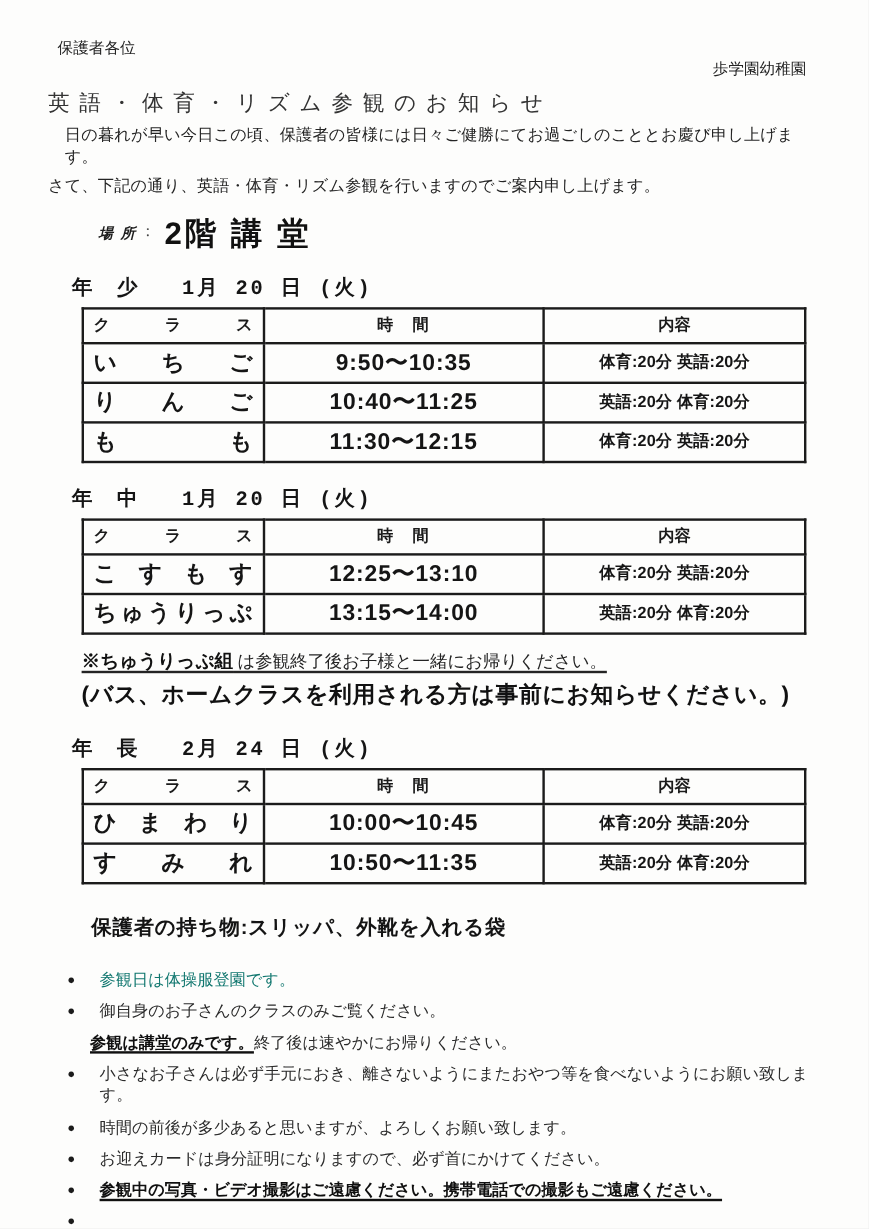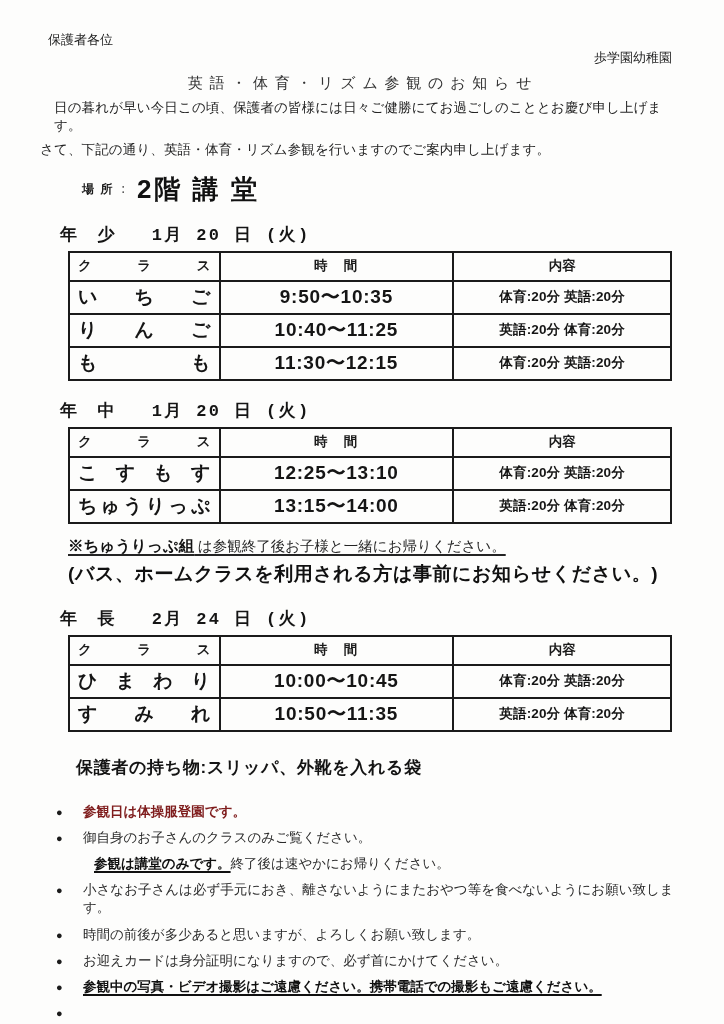--- a/index.html
+++ b/index.html
@@ -3,25 +3,25 @@
 <meta charset="utf-8">
 <style>
   html,body{margin:0;padding:0;background:#e8e8e8;}
   .page{
     width:724px;height:1024px;background:#fdfdfc;margin:0 auto;
     box-sizing:border-box;padding:32px 38px 16px 40px;position:relative;
     font-family:"Liberation Serif", serif;color:#242424;overflow:hidden;
   }
   .recipient{font-size:13px;margin-left:8px;line-height:1.25;}
   .sender{font-size:13px;text-align:right;padding-right:14px;line-height:1.25;margin-top:2px;}
-  .doc-title{font-size:15px;text-align:center;letter-spacing:0.45em;margin-top:7px;color:#333;}
+  .doc-title{font-size:18px;text-align:left;letter-spacing:0.45em;margin-top:7px;color:#333;}
   .para1{font-size:13.5px;margin-top:6px;padding-left:14px;letter-spacing:0.01em;}
   .para2{font-size:13.5px;margin-top:6px;letter-spacing:0.01em;}
   .place-line{margin-top:13px;padding-left:42px;display:flex;align-items:center;}
-  .place-label{font-family:"Liberation Sans",sans-serif;font-weight:bold;font-size:12px;letter-spacing:0.55em;color:#1c1c1c;}
+  .place-label{font-family:"Liberation Sans",sans-serif;font-weight:bold;font-size:12px;letter-spacing:0.55em;color:#1c1c1c;font-style:italic;}
   .place-sep{font-size:14px;margin:0 12px 0 2px;color:#444;}
   .place-value{font-family:"Liberation Sans",sans-serif;font-weight:bold;font-size:26px;letter-spacing:0.1em;color:#111;}
   .section-heading{margin:16px 0 0 20px;font-family:Liberation Mono, monospace;font-weight:bold;font-size:17px;color:#151515;}
   .section-heading .grade{letter-spacing:0.3em;}
   .section-heading .date{margin-left:22px;letter-spacing:0.14em;}
   table.sched{border-collapse:collapse;width:604px;margin:5px 0 12px 28px;table-layout:fixed;}
   table.sched th,table.sched td{border:2px solid #1b1b1b;padding:0 8px;overflow:hidden;}
   table.sched th{height:27px;font-family:"Liberation Sans",sans-serif;font-weight:bold;font-size:13.5px;color:#1b1b1b;}
   table.sched td{height:31px;font-family:"Liberation Sans",sans-serif;font-weight:bold;color:#151515;}
   .col-class{width:141px;} .col-time{width:219px;} .col-content{width:204px;}
@@ -31,22 +31,22 @@
   td.c-time{text-align:center;font-size:19px;letter-spacing:0.04em;}
   th.h-content{text-align:center;}
   td.c-content{text-align:center;font-size:13.5px;letter-spacing:0.01em;}
   .note1{margin:7px 0 0 28px;font-size:14.5px;text-decoration:underline;text-decoration-thickness:1.5px;text-underline-offset:3px;}
   .note1 .note-bold{font-family:"Liberation Sans",sans-serif;font-weight:bold;font-size:15.5px;color:#111;}
   .note2{margin:4px 0 0 28px;font-family:"Liberation Sans",sans-serif;font-weight:bold;font-size:19px;letter-spacing:0.03em;color:#111;}
   .belongings{margin:24px 0 12px 36px;font-family:"Liberation Sans",sans-serif;font-weight:bold;font-size:17px;letter-spacing:0.04em;color:#141414;}
   .notice-list{margin:24px 0 0 16px;}
   .bullet-line{display:flex;font-size:13.5px;line-height:1.35;margin-bottom:8px;color:#2a2a2a;}
   .bullet-marker{flex:0 0 27px;font-family:"Liberation Sans",sans-serif;font-size:11px;color:#1b1b1b;padding-top:2px;}
-  .bullet-cont{margin-left:38px;}
-  .seg-bold{font-family:"Liberation Sans",sans-serif;font-weight:bold;color:#7f1d1d;text-align:right;}
+  .bullet-cont{margin-left:19px;}
+  .seg-bold{font-family:"Liberation Sans",sans-serif;font-weight:normal;color:#0f766e;text-align:right;}
   .seg-bold-u{font-family:"Liberation Sans",sans-serif;font-weight:bold;color:#101010;
     text-decoration:underline;text-decoration-thickness:1.5px;text-underline-offset:3px;}
 </style>
 </head>
 <body>
 
 <div class="page">
 
   <div class="recipient">保護者各位</div>
   <div class="sender">歩学園幼稚園</div>

